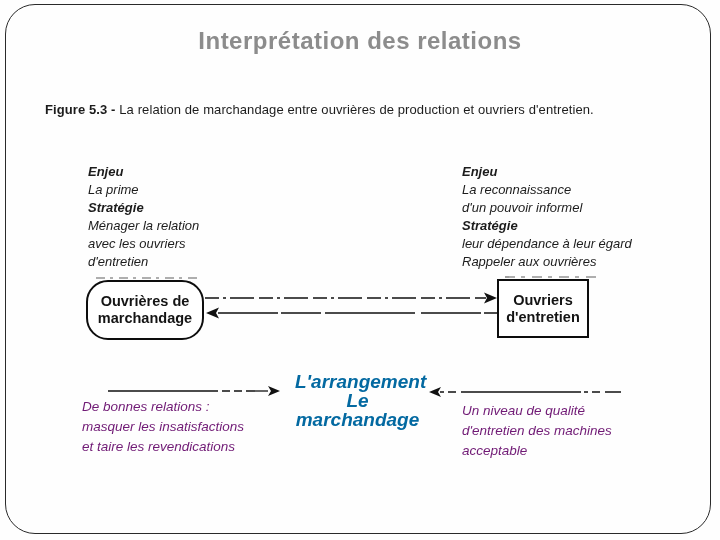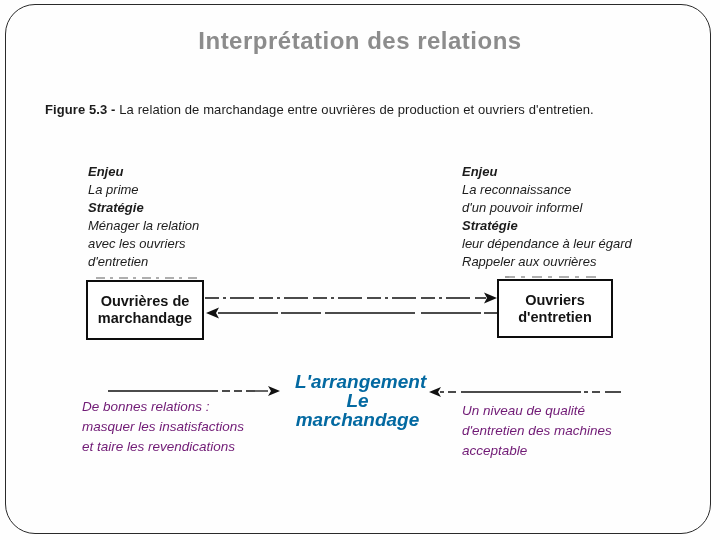--- a/index.html
+++ b/index.html
@@ -66,22 +66,22 @@
     flex-direction: column;
     align-items: center;
     justify-content: center;
     font-weight: bold;
     font-size: 14.5px;
     line-height: 17px;
     color: #141414;
     box-sizing: border-box;
     text-align: center;
   }
-  .box-left  { left: 86px;  top: 280px; width: 118px; height: 60px; }
-  .box-right { left: 497px; top: 279px; width: 116px; height: 59px; }
+  .box-left  { left: 86px;  top: 280px; width: 118px; height: 60px; border-radius: 22px; }
+  .box-right { left: 497px; top: 279px; width: 92px; height: 59px; }
   .center-label {
     position: absolute;
     left: 295px;
     top: 372px;
     width: 125px;
     text-align: center;
     font-style: italic;
     font-weight: bold;
     font-size: 19px;
     line-height: 19px;

